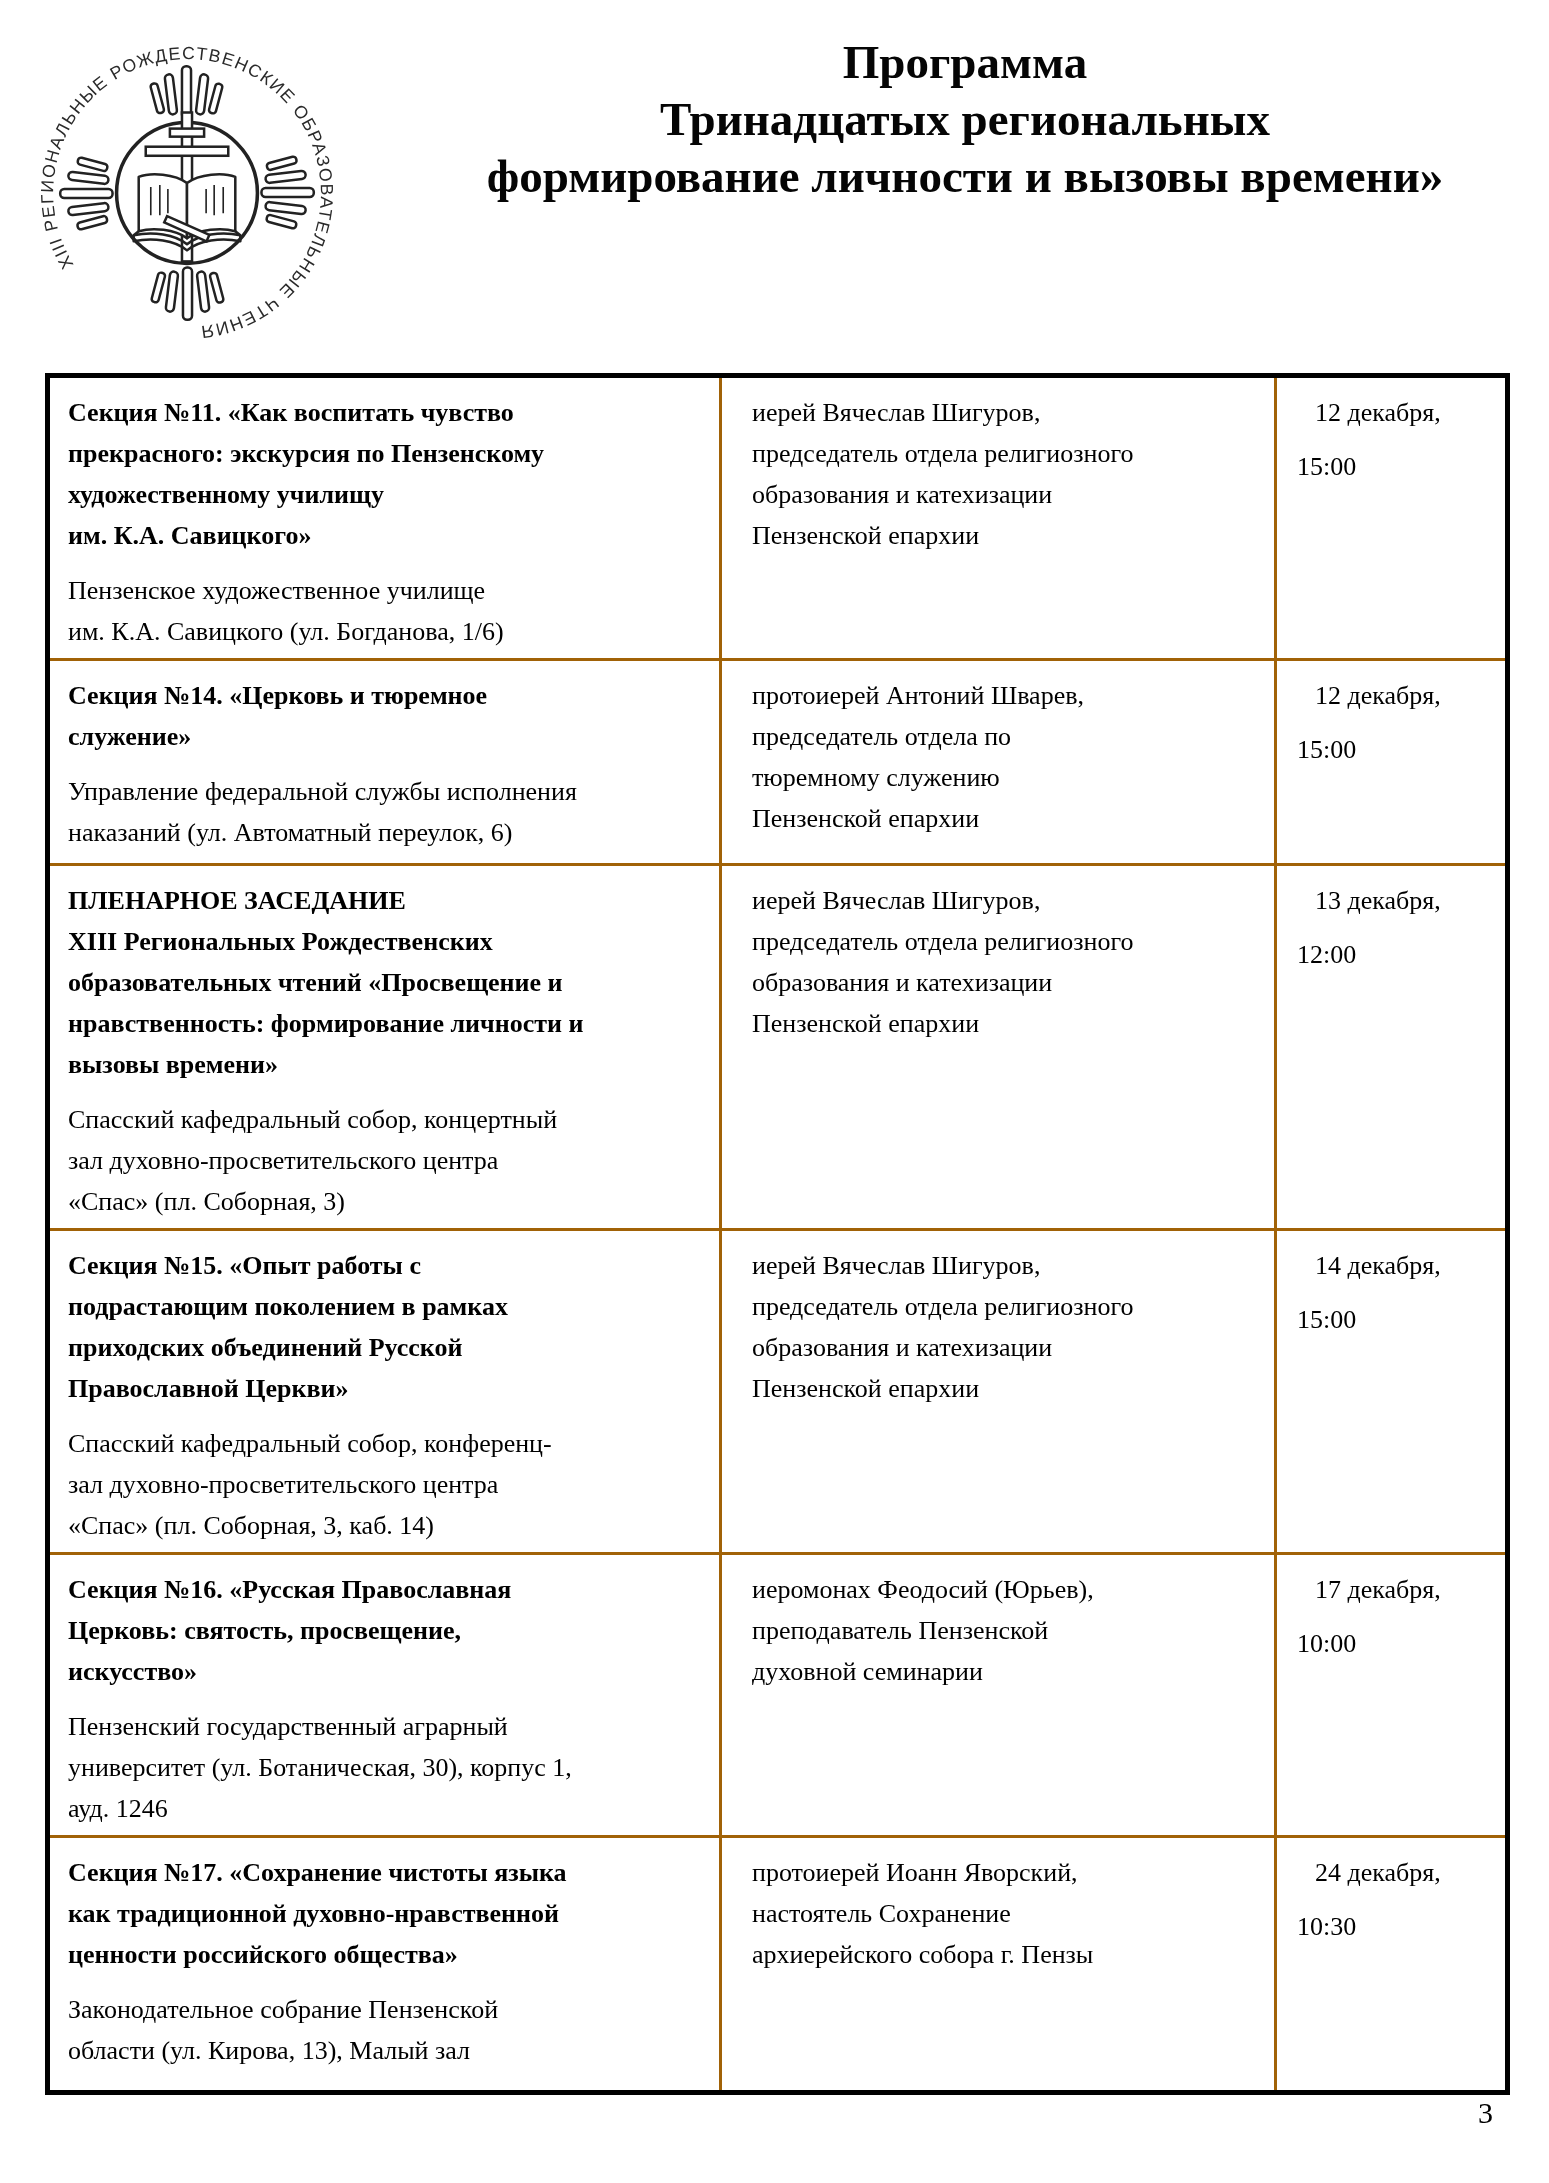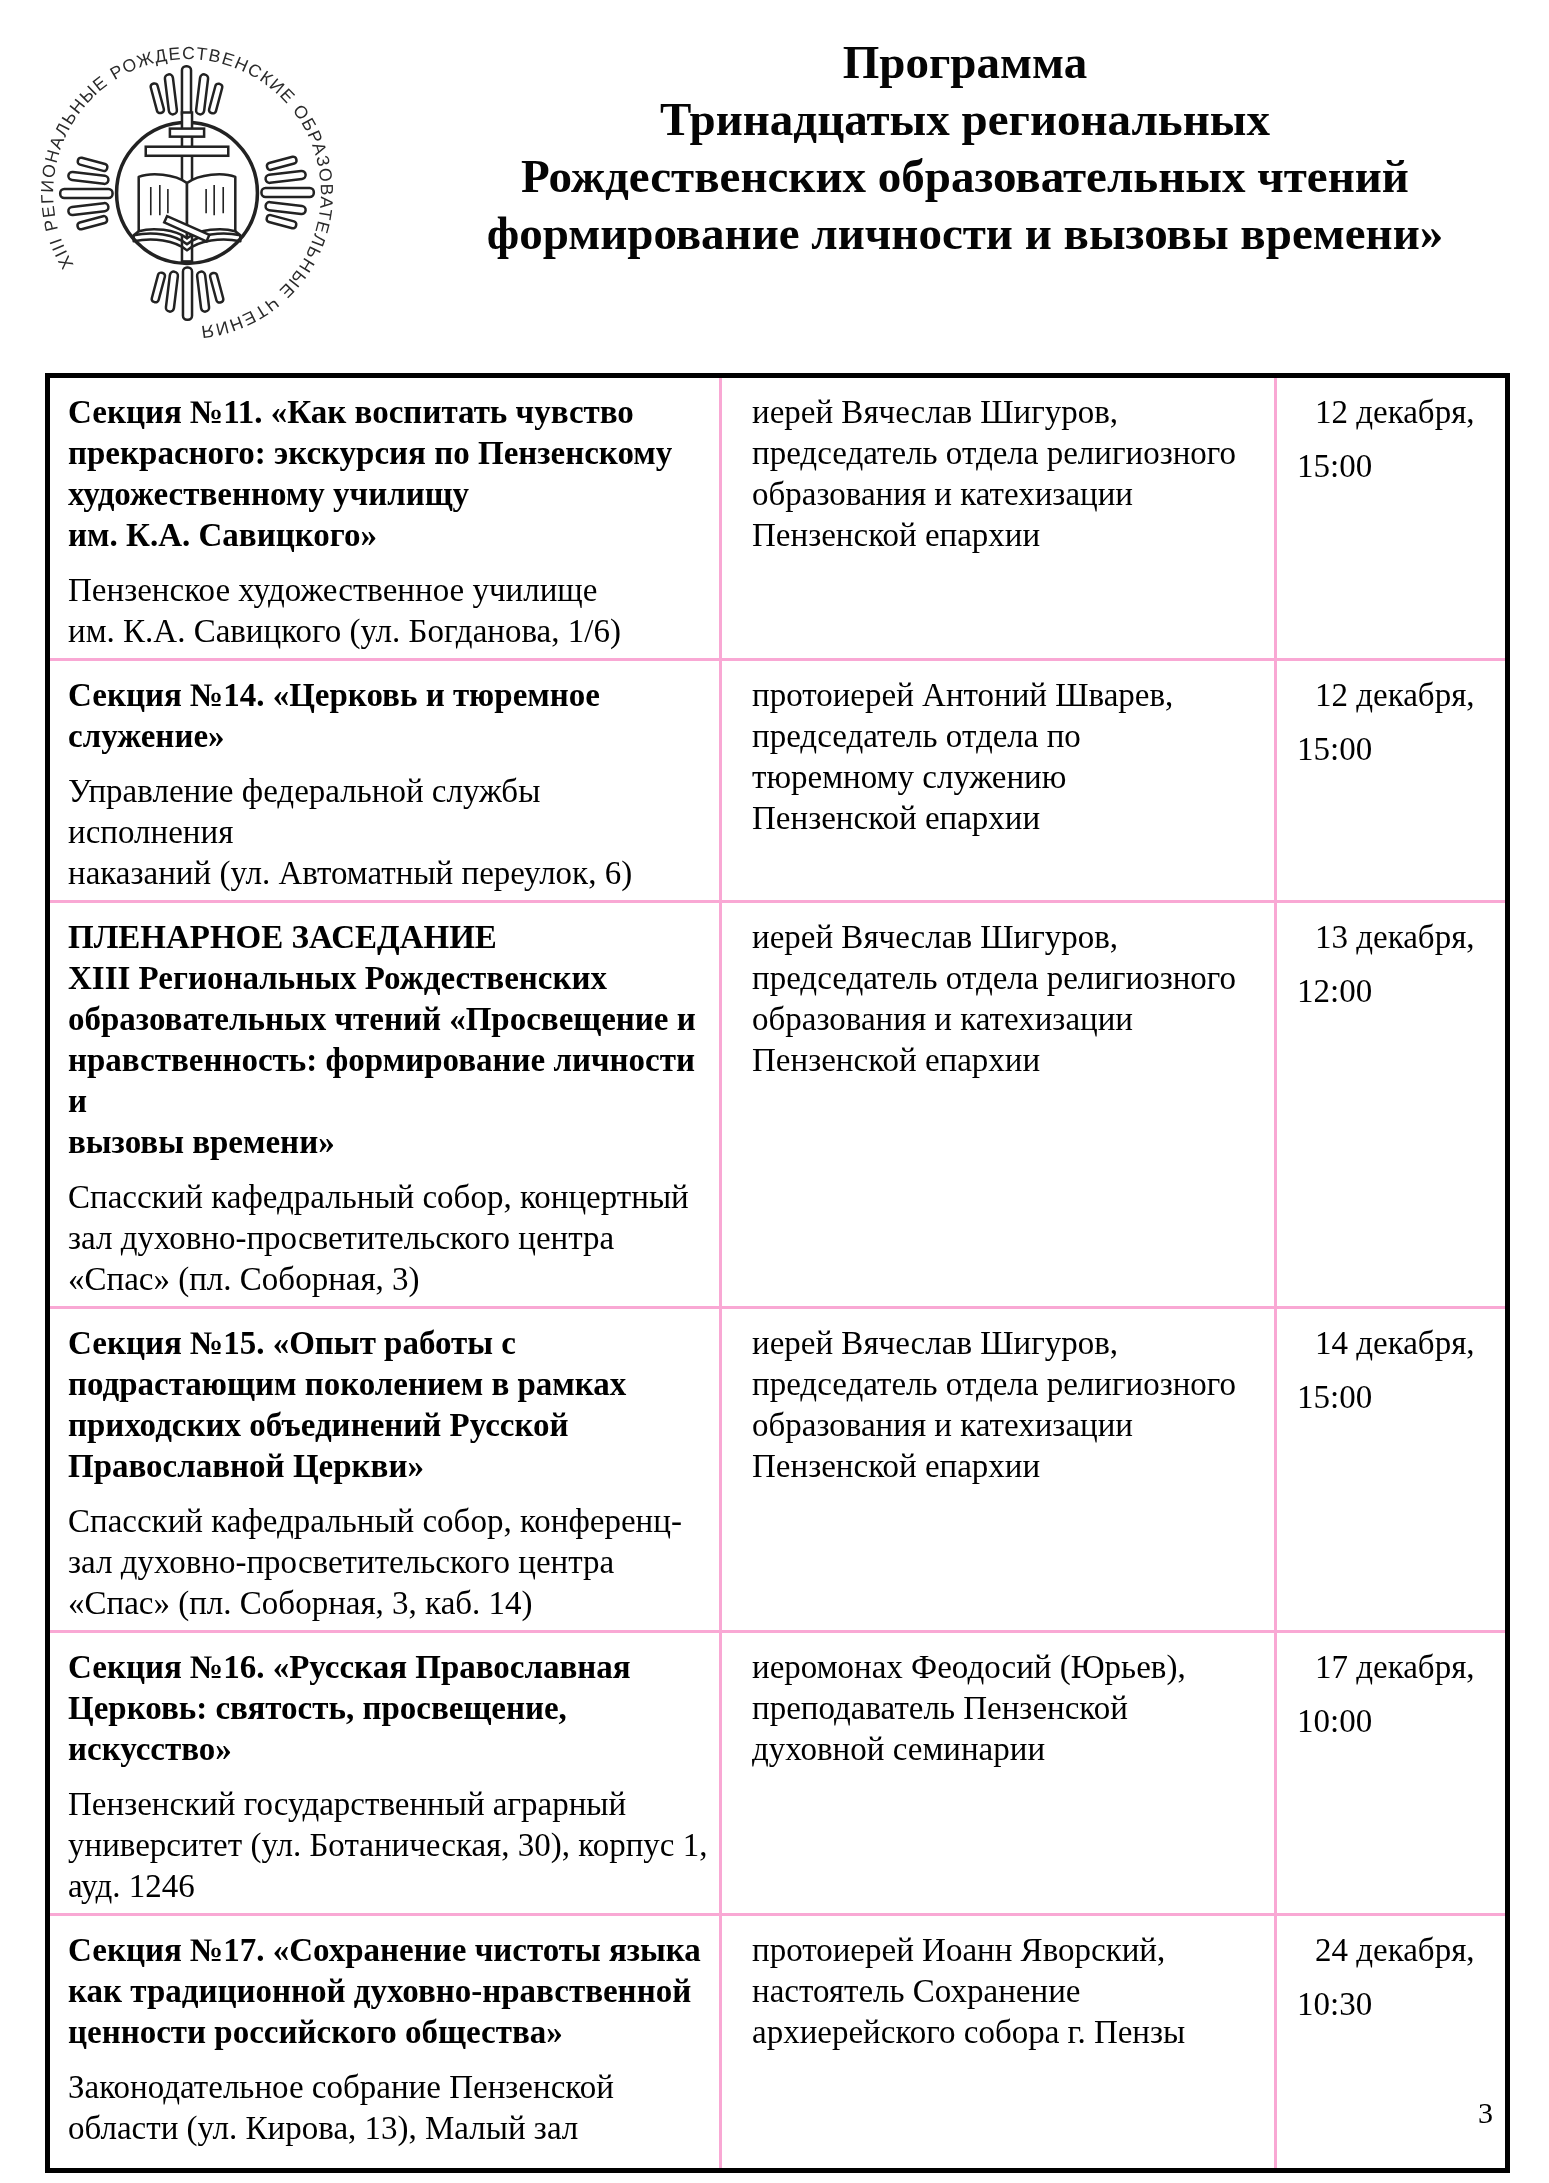--- a/index.html
+++ b/index.html
@@ -23,24 +23,24 @@
   }
   .title div{white-space:nowrap;text-align:center;}
   
   .program-table{
     position:absolute;left:45px;top:373px;
     width:1460px;height:1705px;
     border-collapse:collapse;table-layout:fixed;
     border:5px solid #000;
   }
   .program-table td{
-    border:3px solid #f9a8d4;
+    border:3px solid #a16207;
     vertical-align:top;
     padding:14px 10px 6px 18px;
-    font-size:33px;line-height:41px;
+    font-size:26px;line-height:41px;
     overflow:hidden;
   }
   td.c-speaker{padding-left:30px;}
   td.c-date{padding-left:20px;}
   .section-title{font-weight:bold;white-space:pre-line;margin:0;}
   .venue{white-space:pre-line;margin-top:14px;}
   .speaker{white-space:pre-line;}
   .date{margin:0 0 13px 18px;}
   .time{margin:0;}
   
@@ -93,21 +93,20 @@
         <path d="M179 156 v24 M187 152 v30 M196 154 v26"></path>
       </g>
 
       <rect x="137" y="192" width="46" height="7" fill="#ffffff" stroke="#222222" stroke-width="2.5" transform="rotate(24 160 195)"></rect>
     </svg>
   </div>
 
   <div class="title">
     <div>Программа</div>
     <div>Тринадцатых региональных</div>
-    <div>Рождественских образовательных чтений</div>
     <div>формирование личности и вызовы времени»</div>
   </div>
 
   <table class="program-table">
     <colgroup>
         <col style="width:673px">
         <col style="width:555px">
         <col style="width:232px">
       </colgroup>
     <tbody>

